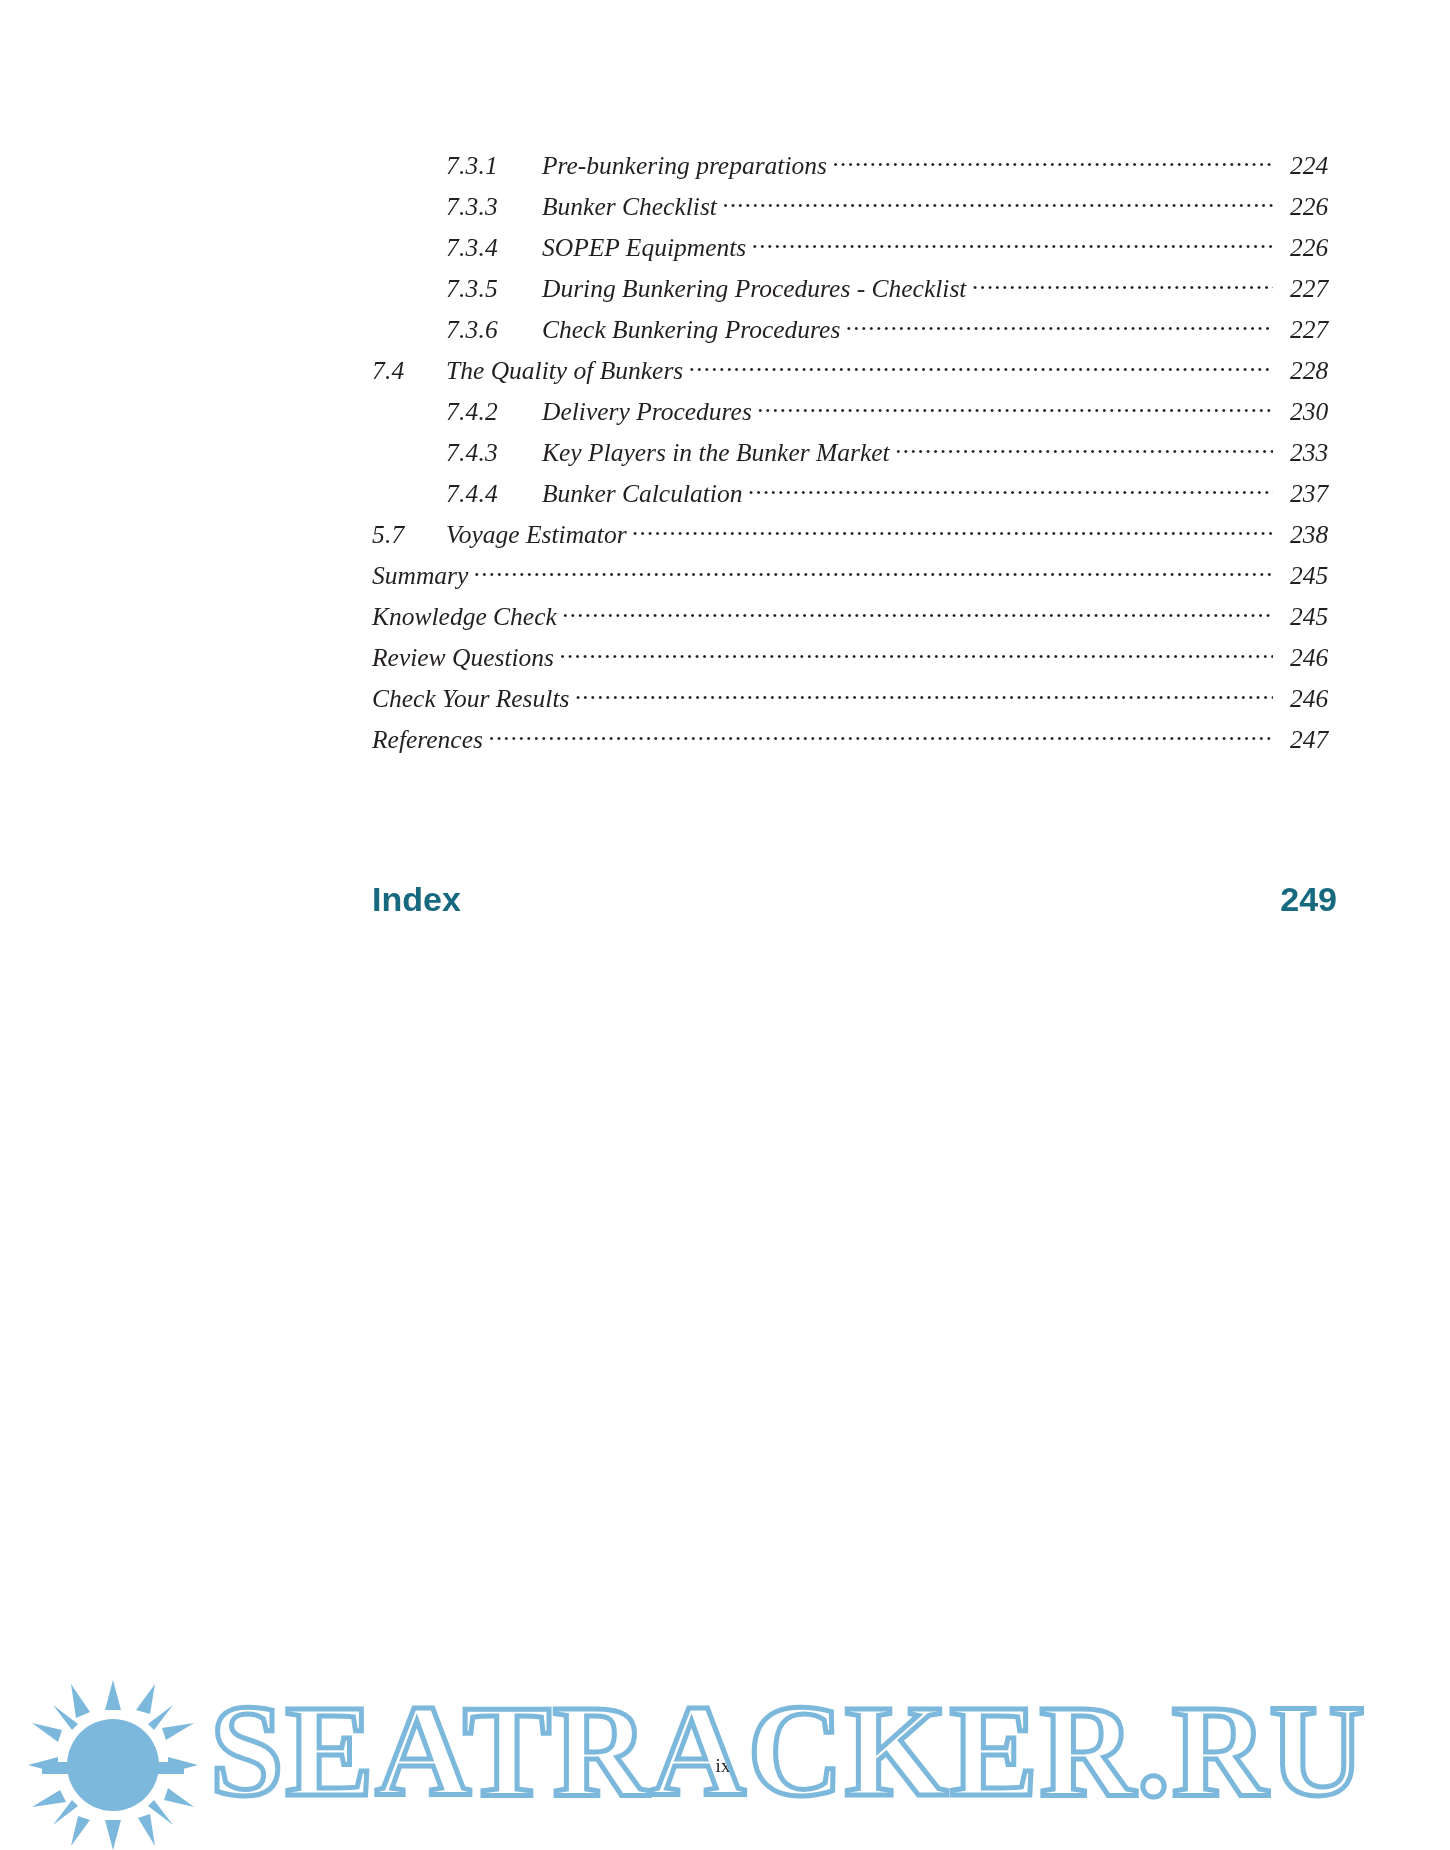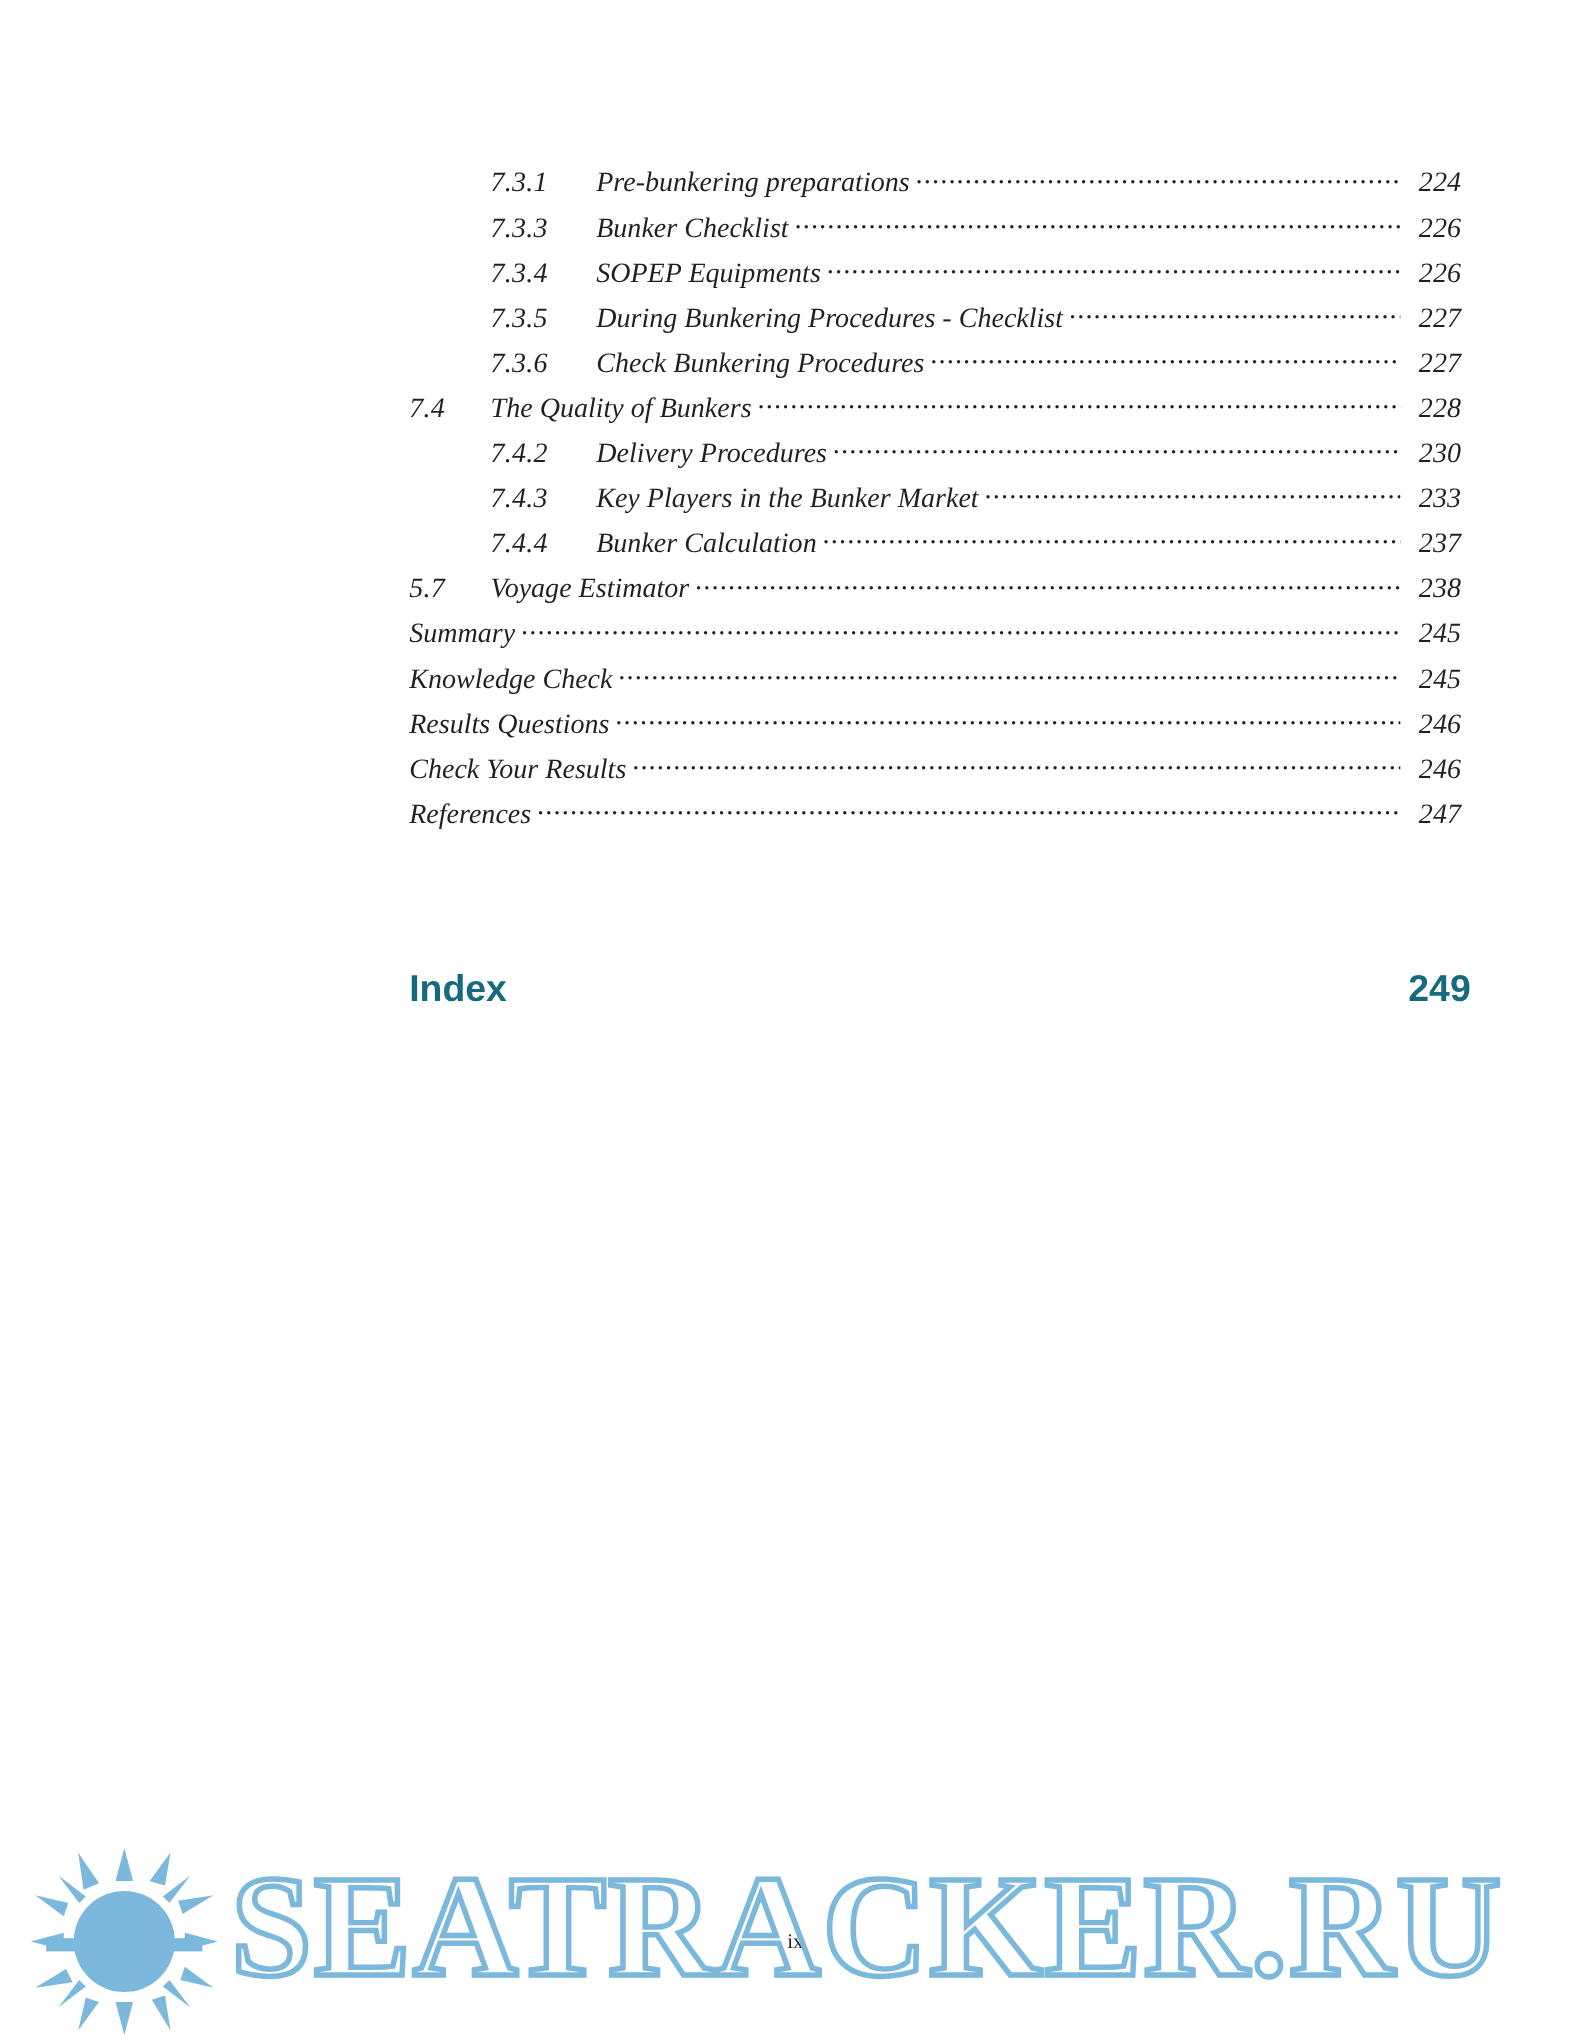--- a/index.html
+++ b/index.html
@@ -210,21 +210,21 @@
         <span class="title">Summary</span>
         <span class="leader"></span>
         <span class="page">245</span>
       </div>
       <div class="toc-row lvl1">
         <span class="title">Knowledge Check</span>
         <span class="leader"></span>
         <span class="page">245</span>
       </div>
       <div class="toc-row lvl1">
-        <span class="title">Results Questions</span>
+        <span class="title">Review Questions</span>
         <span class="leader"></span>
         <span class="page">246</span>
       </div>
       <div class="toc-row lvl1">
         <span class="title">Check Your Results</span>
         <span class="leader"></span>
         <span class="page">246</span>
       </div>
       <div class="toc-row lvl1">
         <span class="title">References</span>

